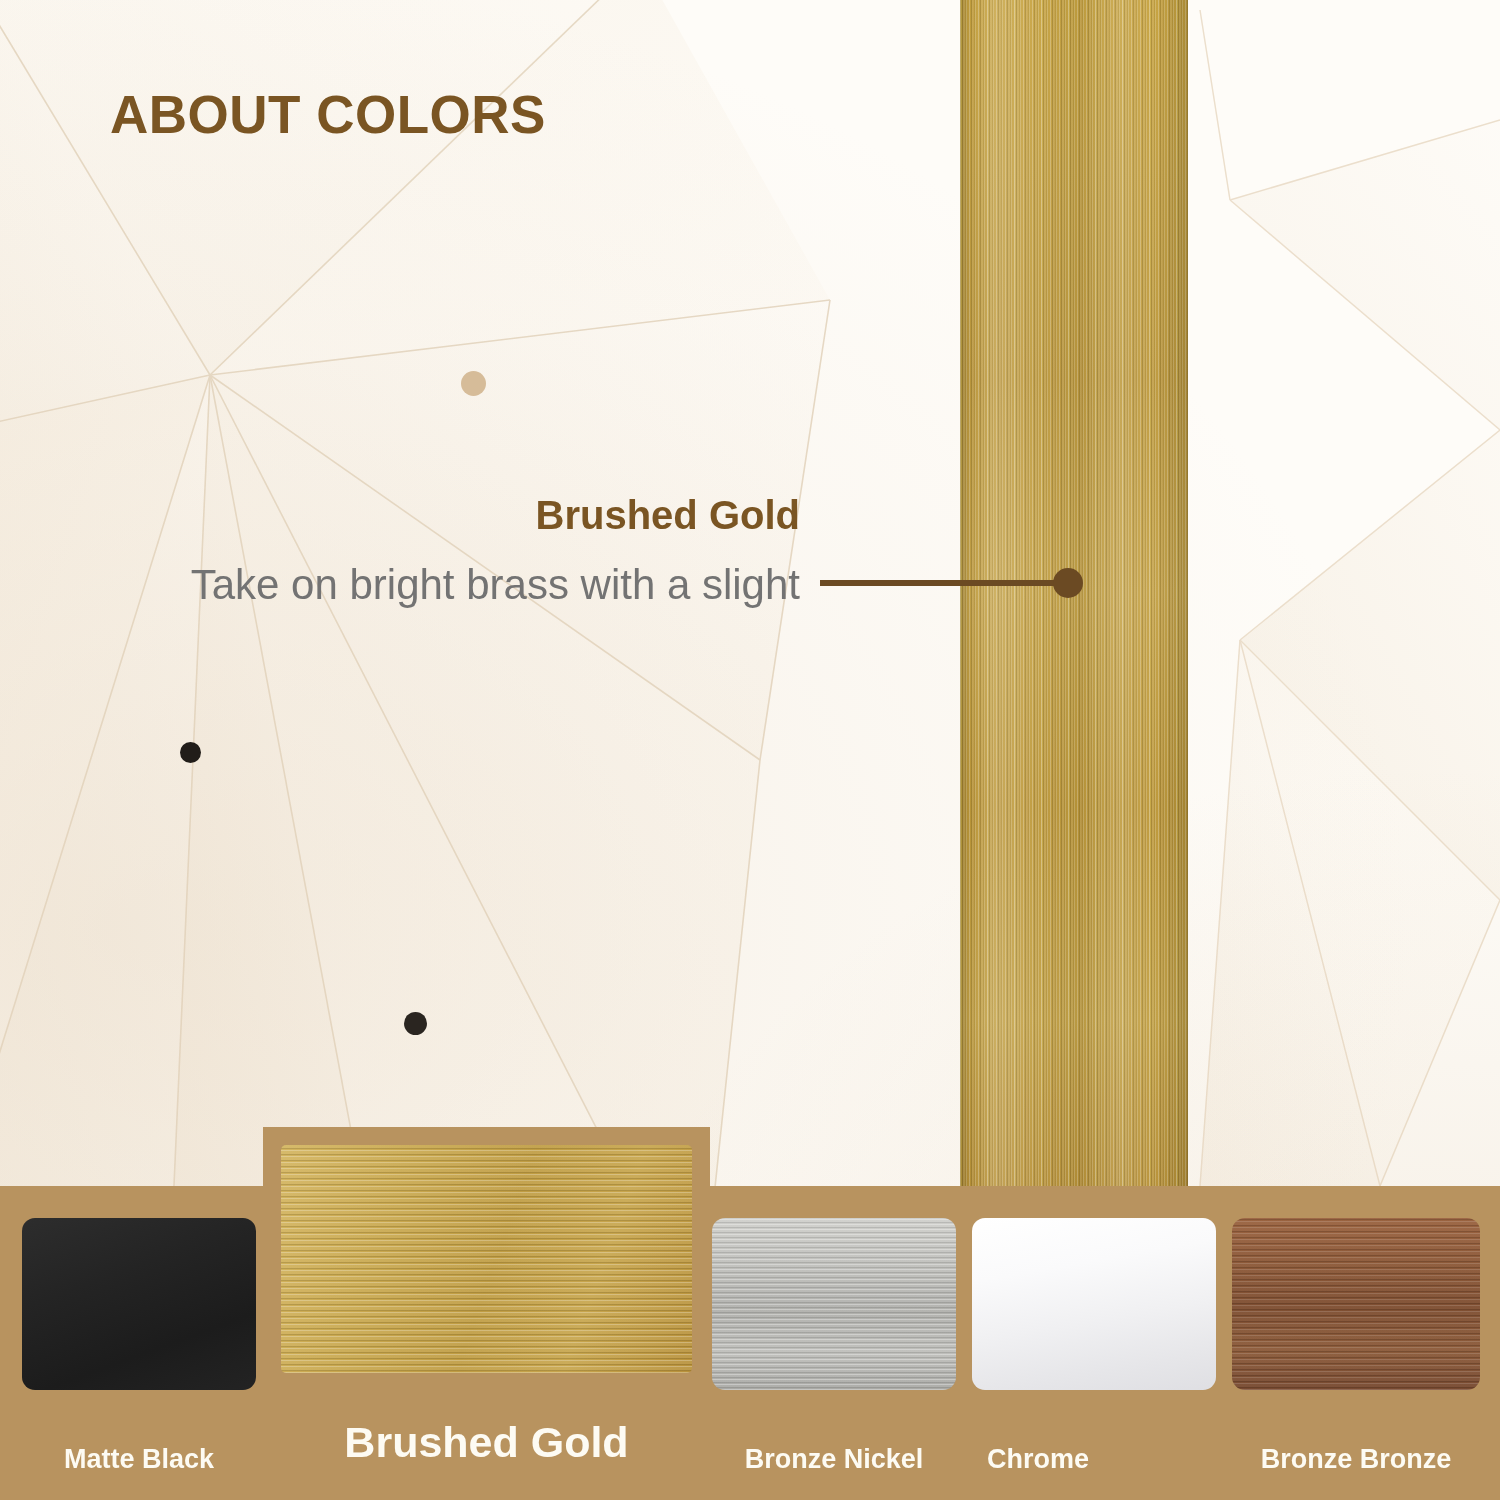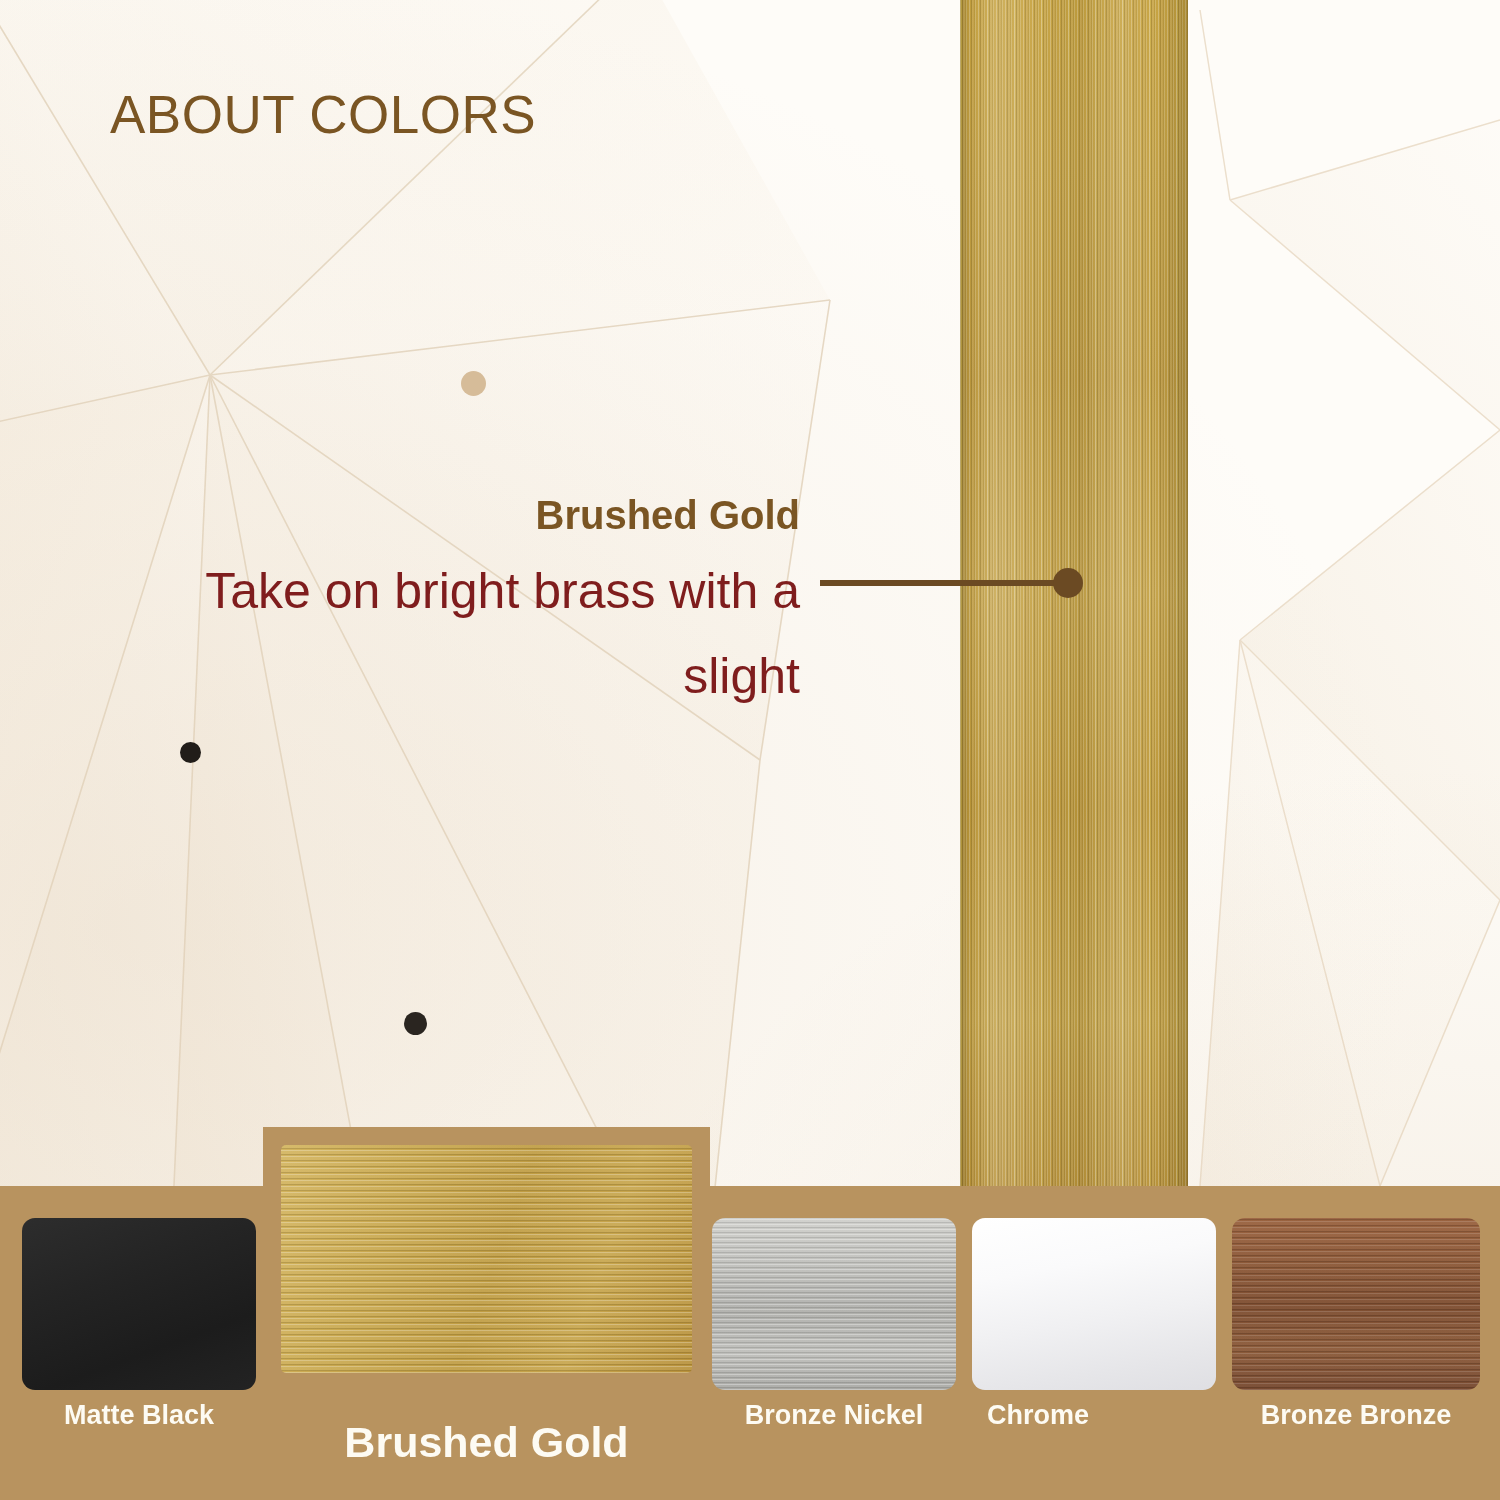--- a/index.html
+++ b/index.html
@@ -77,21 +77,21 @@
     mix-blend-mode: overlay;
   }
 
   
   .page-title {
     position: absolute;
     left: 110px;
     top: 84px;
     z-index: 6;
     font-size: 53px;
-    font-weight: normal;
+    font-weight: bold;
     letter-spacing: 0.5px;
     color: #7A5523;
     white-space: nowrap;
   }
 
   
   .copy-block {
     position: absolute;
     left: 100px;
     top: 482px;
@@ -99,23 +99,23 @@
     z-index: 6;
     text-align: right;
   }
   .copy-heading {
     font-size: 40px;
     font-weight: bold;
     color: #7A5523;
     line-height: 1.67;
   }
   .copy-body {
-    font-size: 50px;
+    font-size: 42px;
     font-weight: normal;
-    color: #7f1d1d;
+    color: #737373;
     line-height: 1.70;
   }
 
   
   .leader-line {
     position: absolute;
     left: 820px;
     top: 580px;
     width: 248px;
     height: 6px;
@@ -227,20 +227,21 @@
 
   
   .sw-label {
     position: absolute;
     z-index: 11;
     color: #FDFBF3;
     font-size: 27px;
     font-weight: bold;
     text-align: center;
     white-space: nowrap;
+    margin-top: 44px;
   }
   .lb-black  { left: 22px;   top: 1400px; width: 234px; }
   .lb-nickel { left: 712px;  top: 1400px; width: 244px; }
   .lb-chrome { left: 916px;  top: 1400px; width: 244px; }
   .lb-bronze { left: 1232px; top: 1400px; width: 248px; }
 
   .sw-label-featured {
     position: absolute;
     left: 263px; top: 1418px;
     width: 447px;

